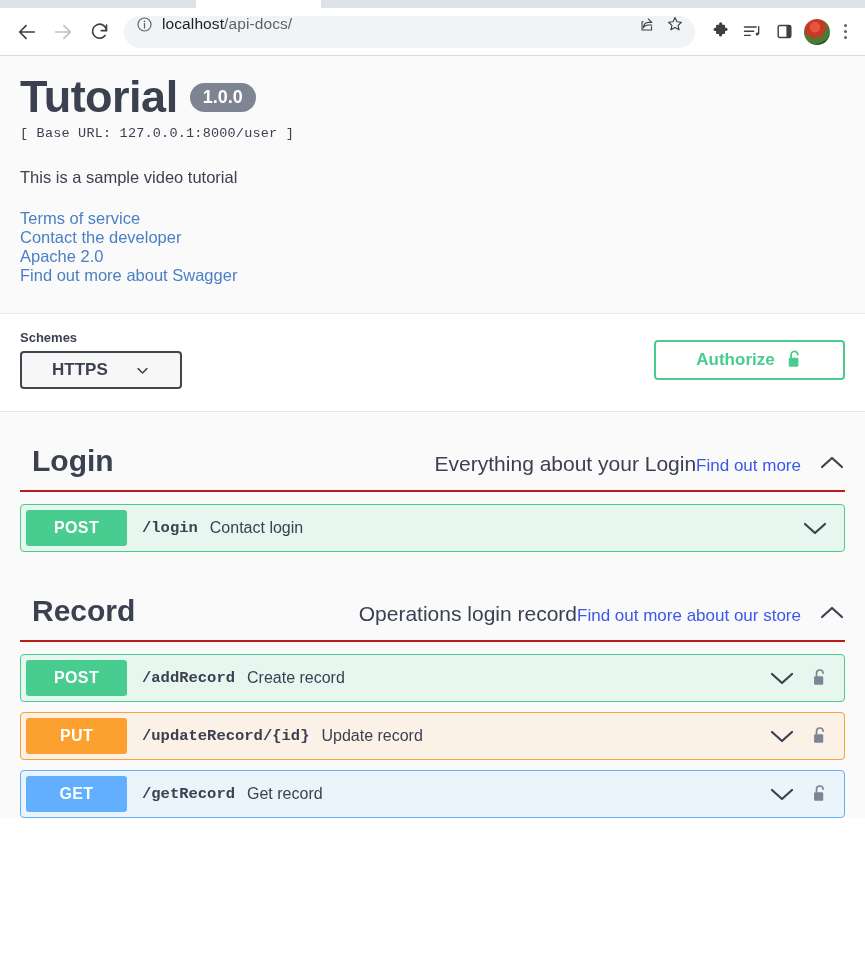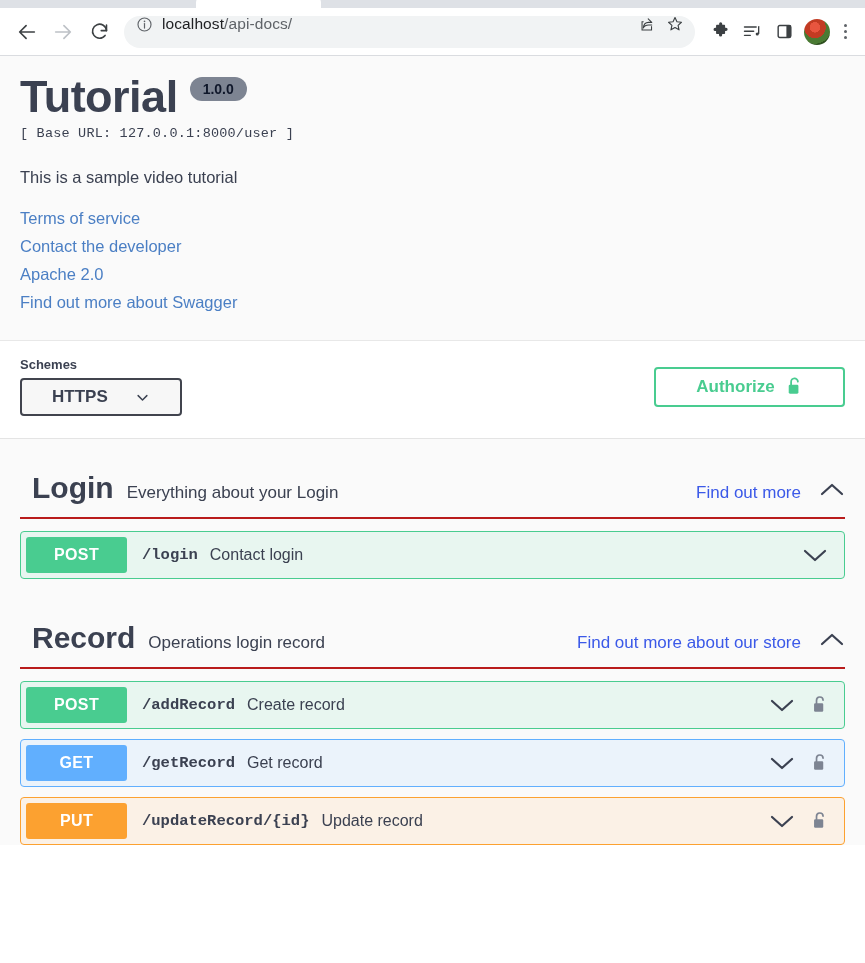--- a/index.html
+++ b/index.html
@@ -57,30 +57,30 @@
   
   #swagger { width: 865px; background: #fafafa; }
 
   .info-block { background: #fafafa; padding: 18px 20px 28px 20px; }
   .title-row { display: flex; align-items: flex-start; gap: 12px; }
   .api-title {
     font-size: 45px; font-weight: bold; color: #3b4151;
     line-height: 1.0; letter-spacing: -0.5px;
   }
   .version-badge {
-    background: #7d8492; color: #0f172a; font-size: 14px; font-weight: bold;
-    padding: 4px 13px; border-radius: 57px; margin-top: 3px;
+    background: #7d8492; color: #ffffff; font-size: 18px; font-weight: bold;
+    padding: 4px 13px; border-radius: 57px; margin-top: 9px;
     font-family: "Liberation Sans", sans-serif;
   }
   .base-url {
     font-family: "Liberation Mono", monospace; font-size: 13.5px;
     color: #3b4151; margin-top: 7px; letter-spacing: 0.2px;
   }
   .api-desc { font-size: 16.5px; color: #3b4151; margin-top: 27px; }
-  .link-list { margin-top: 22px; display: flex; flex-direction: column; gap: 9px; }
+  .link-list { margin-top: 22px; display: flex; flex-direction: column; gap: 0; }
   .api-link {
     font-size: 16.5px; color: #4b7fc4; text-decoration: none; cursor: pointer;
     width: fit-content;
   }
 
   .block-divider { height: 1px; background: #e8e8e8; }
 
   .schemes-bar {
     background: #ffffff; padding: 16px 20px 22px 20px;
     display: flex; align-items: center; justify-content: space-between;
@@ -108,21 +108,21 @@
   .sections { background: #fafafa; padding: 22px 20px 0 20px; }
 
   .tag-section { margin-bottom: 10px; }
   .tag-header {
     display: flex; align-items: baseline; padding: 10px 0 12px 12px;
     border-bottom: 2px solid #b91c1c; cursor: pointer;
   }
   .tag-name {
     font-size: 30px; font-weight: bold; color: #3b4151; margin-right: 13px;
   }
-  .tag-desc { font-size: 17px; color: #3b4151; flex: 1 1 auto; }
+  .tag-desc { font-size: 21px; color: #3b4151; flex: 1 1 auto; text-align: right; }
   .tag-extlink {
     font-size: 17px; color: #3b59e8; text-decoration: none; cursor: pointer;
     margin-right: 18px;
   }
   .caret-up { flex: 0 0 auto; display: flex; align-items: center; cursor: pointer; }
 
   .op-list { padding-top: 12px; display: flex; flex-direction: column; gap: 10px; }
   .op-row {
     height: 48px; border-radius: 4px; border: 1px solid;
     display: flex; align-items: center; padding: 0 16px 0 0; cursor: pointer;
@@ -316,51 +316,51 @@
             </svg>
           </span>
           <span class="op-lock">
             <svg width="17" height="22" viewBox="0 0 20 24">
               <path d="M6.5 10V6.6A3.8 3.8 0 0114.2 6.3" fill="none" stroke="#7d8492" stroke-width="2" stroke-linecap="round"></path>
               <rect x="3.6" y="10" width="10.8" height="9.8" rx="1.4" fill="#7d8492"></rect>
             </svg>
           </span>
         </div>
 
+        <div class="op-row put">
+          <div class="op-method">PUT</div>
+          <div class="op-path">/updateRecord/{id}</div>
+          <div class="op-summary">Update record</div>
+          <span class="op-caret">
+            <svg width="26" height="17" viewBox="0 0 26 17">
+              <path d="M3 4l10 9 10-9" fill="none" stroke="#3b4151" stroke-width="2.2" stroke-linecap="round" stroke-linejoin="round"></path>
+            </svg>
+          </span>
+          <span class="op-lock">
+            <svg width="17" height="22" viewBox="0 0 20 24">
+              <path d="M6.5 10V6.6A3.8 3.8 0 0114.2 6.3" fill="none" stroke="#7d8492" stroke-width="2" stroke-linecap="round"></path>
+              <rect x="3.6" y="10" width="10.8" height="9.8" rx="1.4" fill="#7d8492"></rect>
+            </svg>
+          </span>
+        </div>
+
         <div class="op-row get">
           <div class="op-method">GET</div>
           <div class="op-path">/getRecord</div>
           <div class="op-summary">Get record</div>
           <span class="op-caret">
             <svg width="26" height="17" viewBox="0 0 26 17">
               <path d="M3 4l10 9 10-9" fill="none" stroke="#3b4151" stroke-width="2.2" stroke-linecap="round" stroke-linejoin="round"></path>
             </svg>
           </span>
           <span class="op-lock">
             <svg width="17" height="22" viewBox="0 0 20 24">
               <path d="M6.5 10V6.6A3.8 3.8 0 0114.2 6.3" fill="none" stroke="#7d8492" stroke-width="2" stroke-linecap="round"></path>
               <rect x="3.6" y="10" width="10.8" height="9.8" rx="1.4" fill="#7d8492"></rect>
             </svg>
           </span>
         </div>
 
-        <div class="op-row put">
-          <div class="op-method">PUT</div>
-          <div class="op-path">/updateRecord/{id}</div>
-          <div class="op-summary">Update record</div>
-          <span class="op-caret">
-            <svg width="26" height="17" viewBox="0 0 26 17">
-              <path d="M3 4l10 9 10-9" fill="none" stroke="#3b4151" stroke-width="2.2" stroke-linecap="round" stroke-linejoin="round"></path>
-            </svg>
-          </span>
-          <span class="op-lock">
-            <svg width="17" height="22" viewBox="0 0 20 24">
-              <path d="M6.5 10V6.6A3.8 3.8 0 0114.2 6.3" fill="none" stroke="#7d8492" stroke-width="2" stroke-linecap="round"></path>
-              <rect x="3.6" y="10" width="10.8" height="9.8" rx="1.4" fill="#7d8492"></rect>
-            </svg>
-          </span>
-        </div>
-
       </div>
     </div>
 
   </div>
 </div>
 
 </body></html>

